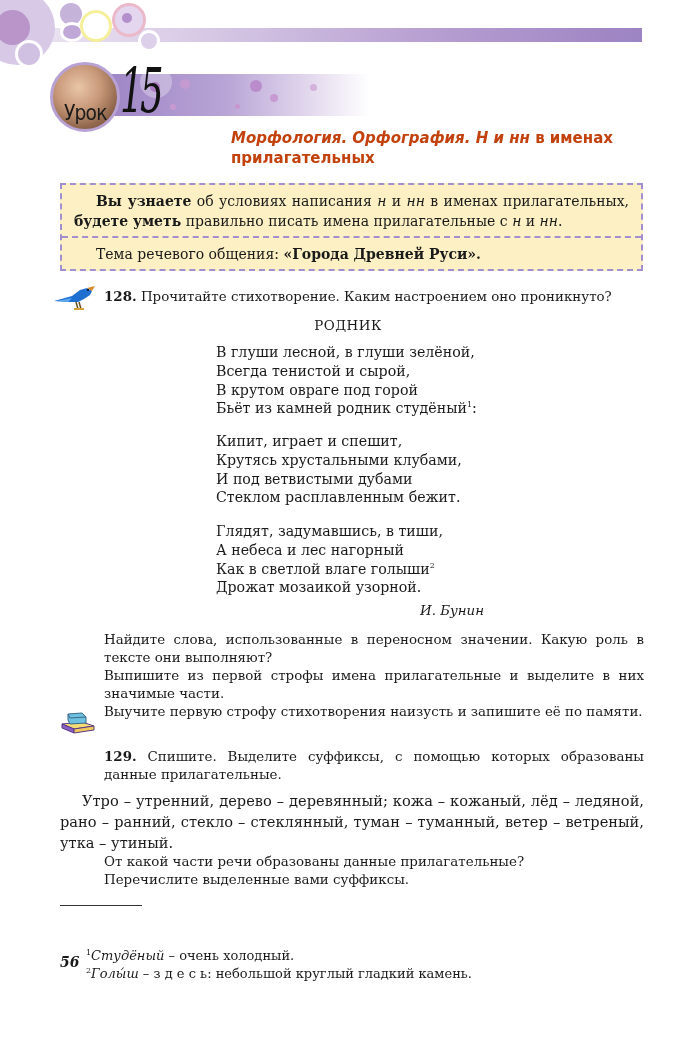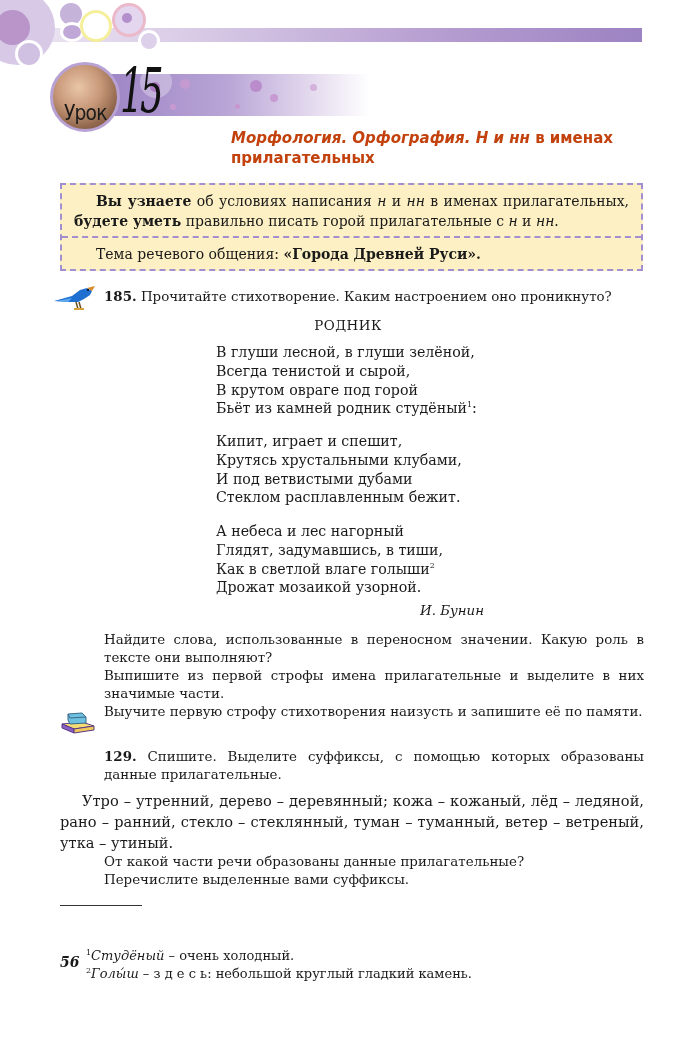--- a/index.html
+++ b/index.html
@@ -88,58 +88,58 @@
 <div class="abs lesson-photo"></div>
 <div class="abs lesson-word">Урок</div>
 <div class="abs lesson-num">15</div>
 
 <div class="abs lesson-title">
   <span class="it">Морфология. Орфография. Н и нн</span><span> в именах прилагательных</span>
 </div>
 
 <div class="abs info-box">
   <div class="info-row">
-    <span class="b">Вы узнаете</span><span> об условиях написания </span><span class="i">н</span><span> и </span><span class="i">нн</span><span> в именах прилагательных, </span><span class="b">будете уметь</span><span> правильно писать горой прилагательные с </span><span class="i">н</span><span> и </span><span class="i">нн</span><span>.</span>
+    <span class="b">Вы узнаете</span><span> об условиях написания </span><span class="i">н</span><span> и </span><span class="i">нн</span><span> в именах прилагательных, </span><span class="b">будете уметь</span><span> правильно писать имена прилагательные с </span><span class="i">н</span><span> и </span><span class="i">нн</span><span>.</span>
   </div>
   <div class="info-row">
     <span>Тема речевого общения: </span><span class="b">«Города Древней Руси».</span>
   </div>
 </div>
 
 <svg class="abs bird" viewBox="0 0 46 30">
   <path d="M2 18 L20 13 L28 7 L35 5 L40 8 L38 12 L32 16 L26 19 L18 19 Z" fill="#1f6fd1"></path>
   <path d="M4 18 L20 15 L16 19 Z" fill="#5aa8ef"></path>
   <path d="M35 5 L43 3 L40 8 Z" fill="#d98a2a"></path>
   <circle cx="36" cy="7" r="1" fill="#000"></circle>
   <path d="M24 19 L26 26 M27 19 L29 26" stroke="#6b4e1d" stroke-width="1.5"></path>
   <path d="M22 26 L32 26" stroke="#d7a23c" stroke-width="2"></path>
 </svg>
 <div class="abs para" style="left:104px;top:287px;width:560px;">
-  <span class="ex-num">185.</span><span> Прочитайте стихотворение. Каким настроением оно проникнуто?</span>
+  <span class="ex-num">128.</span><span> Прочитайте стихотворение. Каким настроением оно проникнуто?</span>
 </div>
 
 <div class="abs poem-title">РОДНИК</div>
 
 <div class="abs stanza" style="top:343px;">
   <div>В глуши лесной, в глуши зелёной,</div>
   <div>Всегда тенистой и сырой,</div>
   <div>В крутом овраге под горой</div>
   <div><span>Бьёт из камней родник студёный</span><sup>1</sup><span>:</span></div>
 </div>
 
 <div class="abs stanza" style="top:432px;">
   <div>Кипит, играет и спешит,</div>
   <div>Крутясь хрустальными клубами,</div>
   <div>И под ветвистыми дубами</div>
   <div>Стеклом расплавленным бежит.</div>
 </div>
 
 <div class="abs stanza" style="top:522px;">
+  <div>Глядят, задумавшись, в тиши,</div>
   <div>А небеса и лес нагорный</div>
-  <div>Глядят, задумавшись, в тиши,</div>
   <div><span>Как в светлой влаге голыши</span><sup>2</sup></div>
   <div>Дрожат мозаикой узорной.</div>
 </div>
 
 <div class="abs author">И. Бунин</div>
 
 <div class="abs questions">
   <p>Найдите слова, использованные в переносном значении. Какую роль в тексте они выполняют?</p>
   <p>Выпишите из первой строфы имена прилагательные и выделите в них значимые части.</p>
   <p>Выучите первую строфу стихотворения наизусть и запишите её по памяти.</p>

